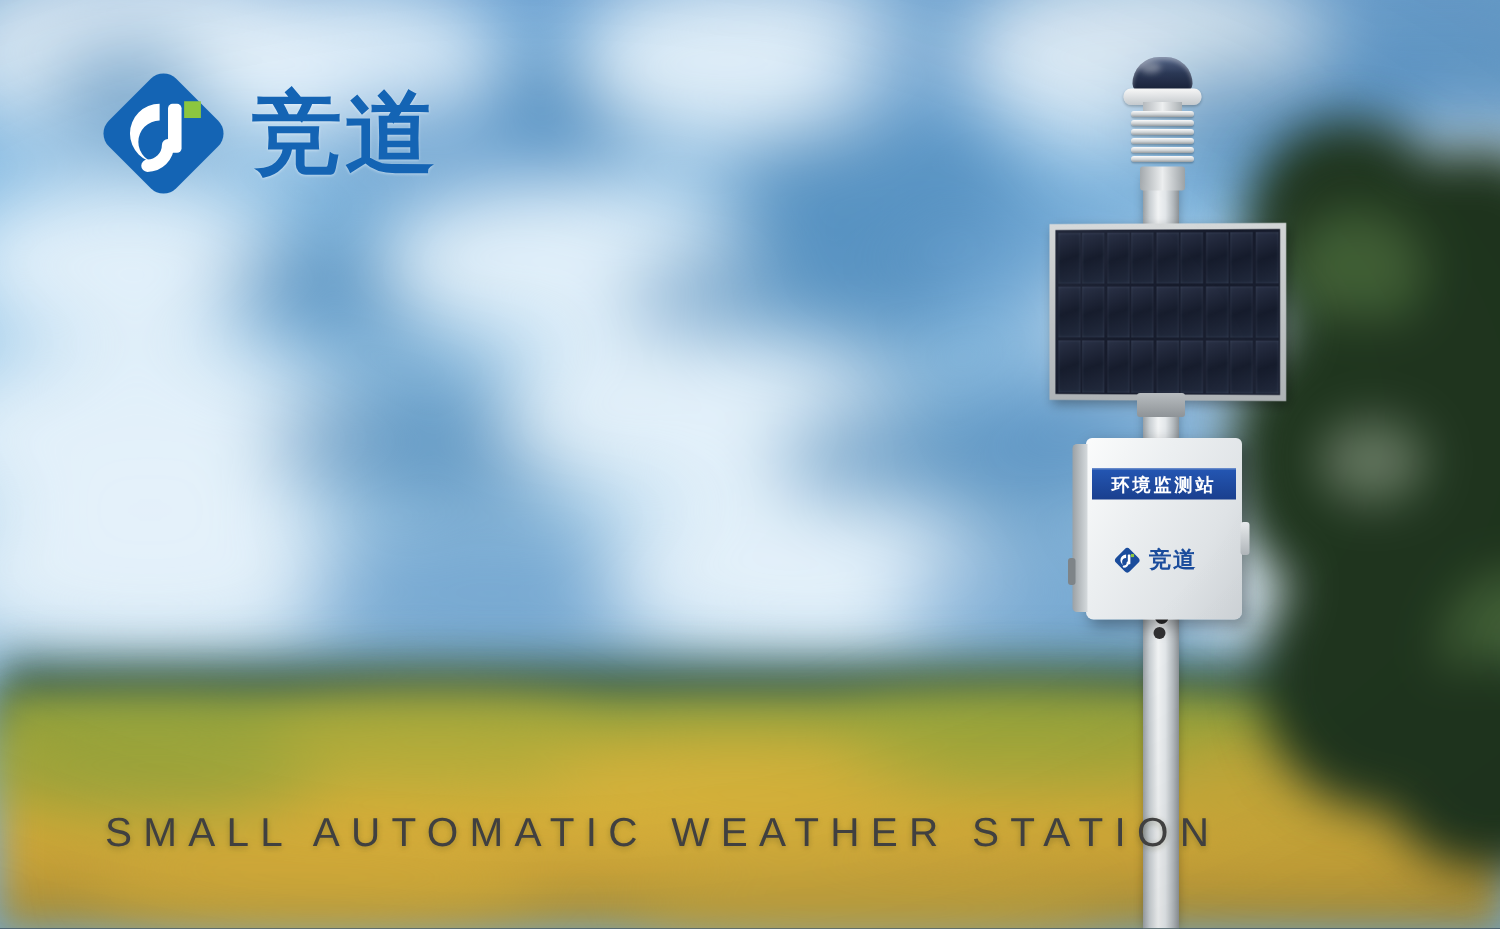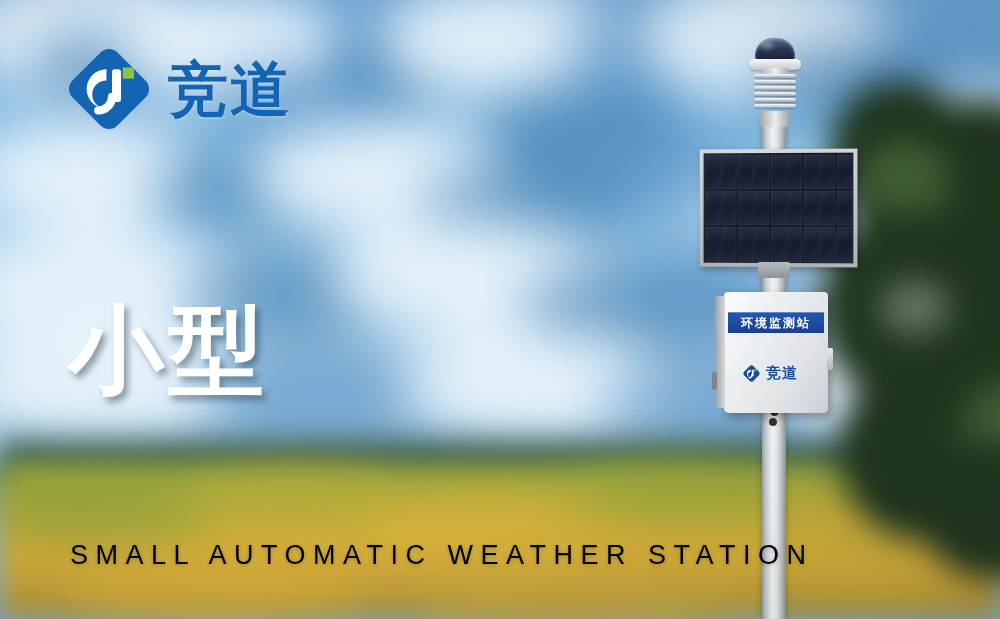--- a/index.html
+++ b/index.html
@@ -127,21 +127,21 @@
     letter-spacing: 4px;
     font-family: "DejaVu Sans", "Liberation Sans", sans-serif;
     text-shadow: 4px 5px 7px rgba(25,45,60,.45);
     white-space: nowrap;
   }
   .headline .l2 { display: block; }
 
   .subtitle {
     position: absolute;
     left: 70px; top: 540px;
-    color: #000000;
+    color: #404040;
     font-size: 27px;
     font-weight: 400;
     letter-spacing: 7.5px;
     font-family: "Liberation Sans", sans-serif;
     white-space: nowrap;
     text-shadow: 0 1px 4px rgba(60,60,20,.35);
   }
 
   
   .station { position: absolute; left: 0; top: 0; width: 1000px; height: 619px; }
@@ -444,18 +444,17 @@
         <path d="M47 27 a23 23 0 1 0 0 46 a16.5 16.5 0 1 1 0 -33 z" fill="#ffffff"></path>
         <rect x="53.5" y="27" width="10.5" height="38" rx="3.5" fill="#ffffff"></rect>
         <path d="M53.5 59 a16 16 0 0 1 -16 16" stroke="#ffffff" stroke-width="9.5" fill="none" stroke-linecap="round"></path>
         <rect x="66" y="25" width="13" height="13" fill="#8cc63f"></rect>
       </svg>
     </span>
     <span class="brand-text">竞道</span>
   </div>
 
   <div class="headline">
-    <span class="l1">小型</span>
   </div>
 
   <div class="subtitle">SMALL AUTOMATIC WEATHER STATION</div>
 
 </div>
 
 </body></html>

